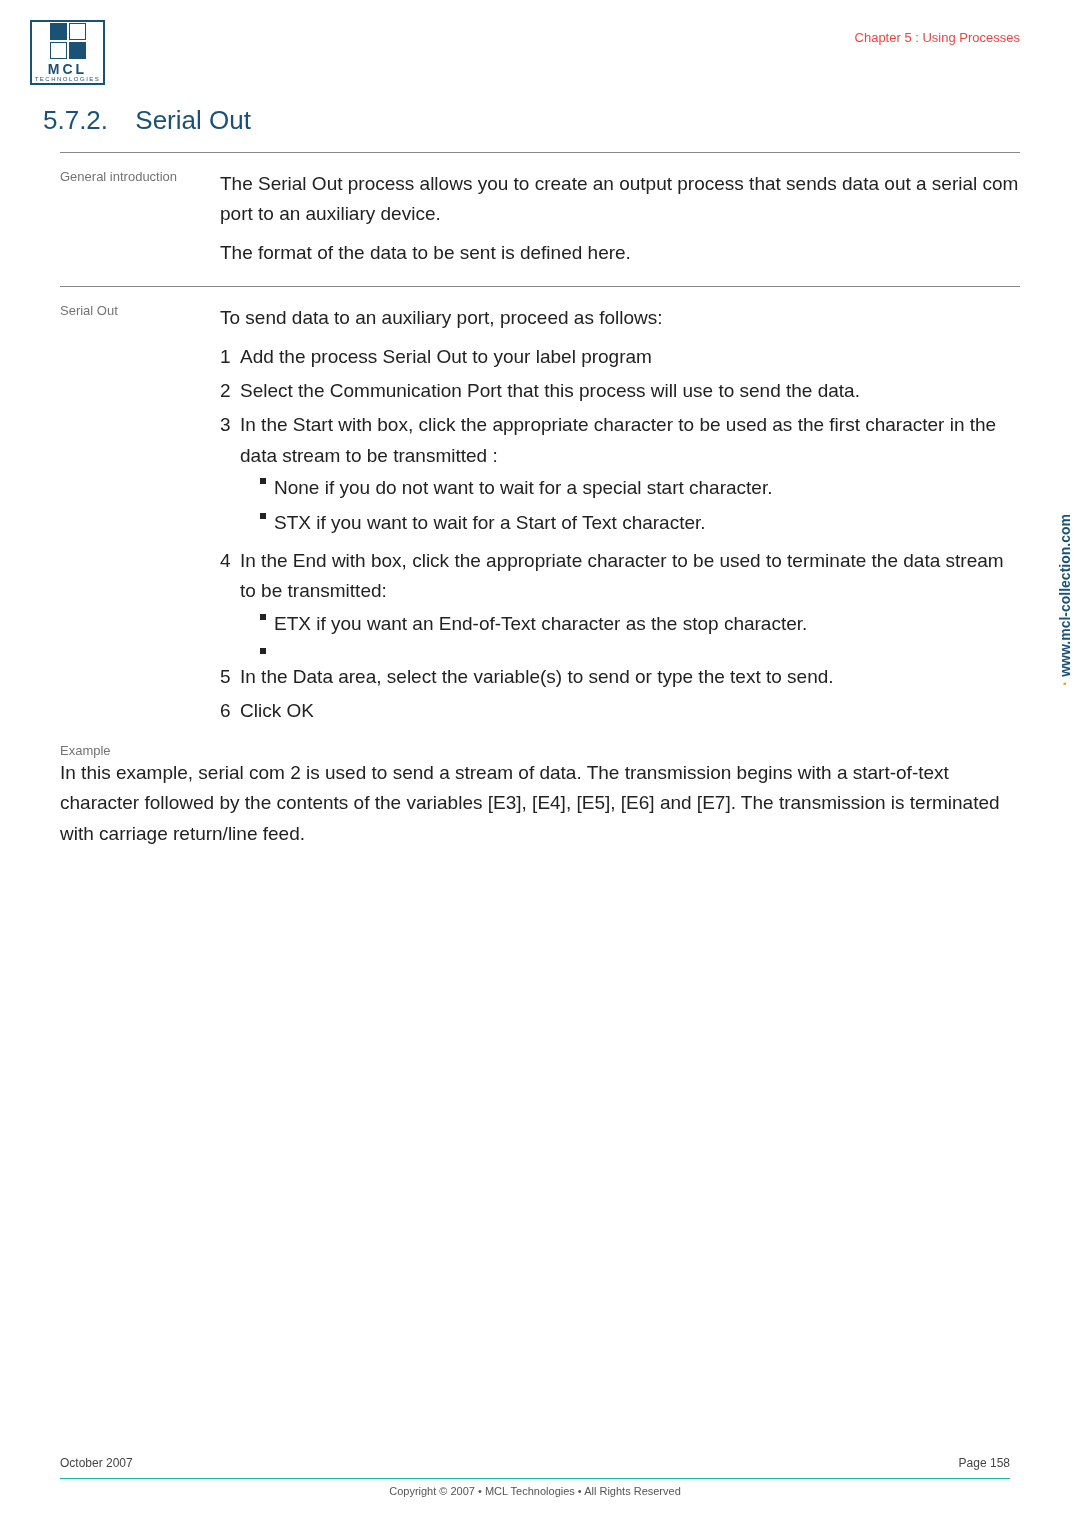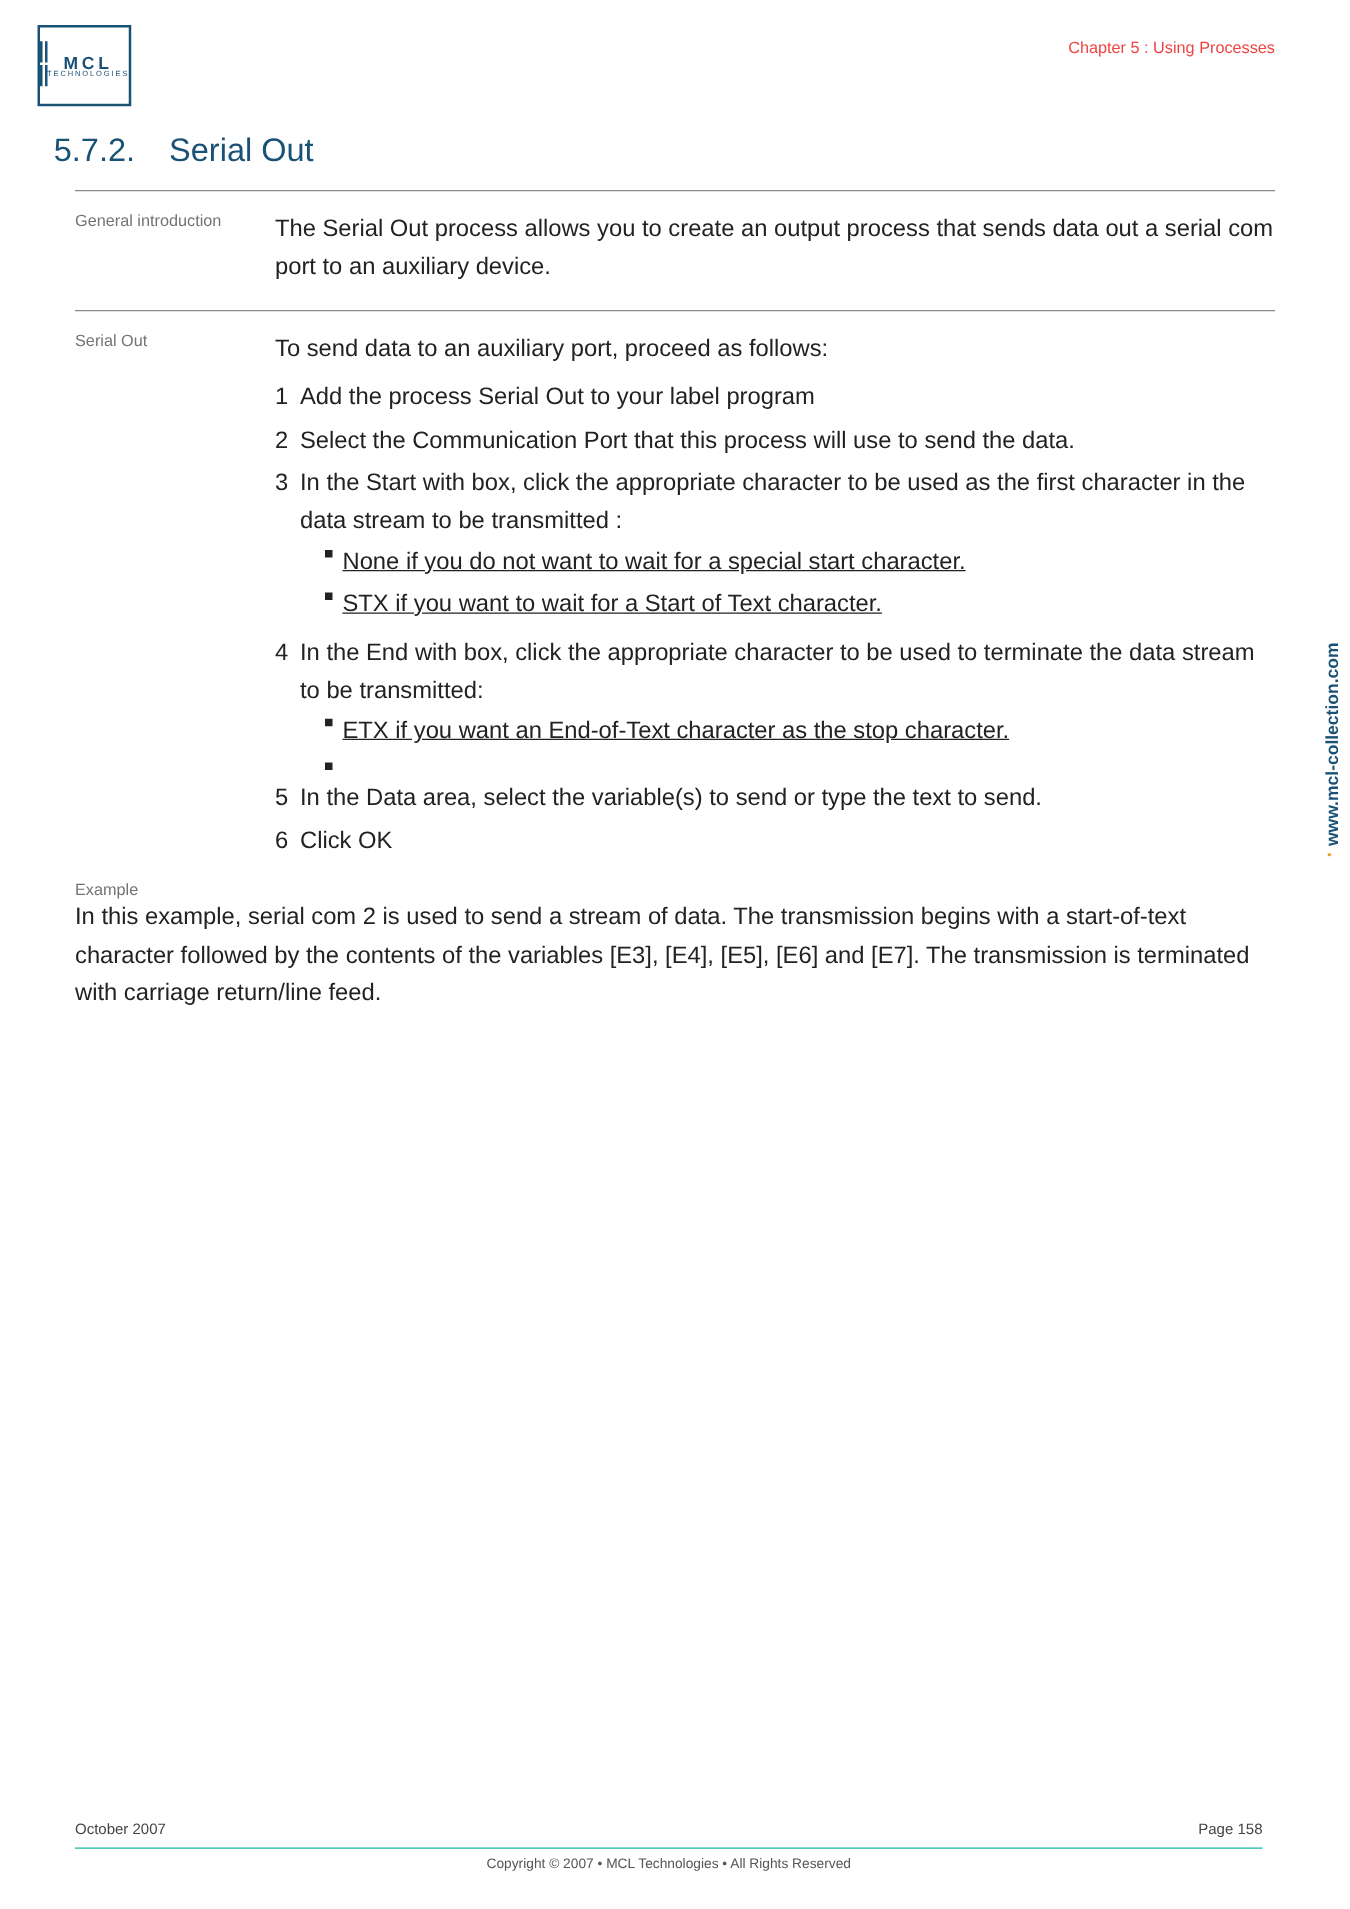--- a/index.html
+++ b/index.html
@@ -114,21 +114,20 @@
     }
 
     .row-content ol li .li-text {
       flex: 1;
     }
 
     .sub-list {
       list-style: none;
       padding-left: 20px;
       margin-top: 2px;
-      text-decoration: underline;
     }
 
     .sub-list li {
       display: flex;
       align-items: flex-start;
       margin-bottom: 2px;
       line-height: 1.6;
     }
 
     .bullet-square {
@@ -189,21 +188,21 @@
       font-size: 11px;
       color: #555;
       padding: 6px 0 0 0;
       border-top: 1px solid #14b8a6;
       margin-top: 8px;
     }
 
     
     .mcl-logo {
       display: flex;
-      flex-direction: row;
+      flex-direction: column;
       align-items: center;
       justify-content: center;
       width: 75px;
       height: 65px;
       border: 2.5px solid #1a5276;
     }
 
     .mcl-grid {
       display: grid;
       grid-template-columns: 1fr 1fr;
@@ -276,20 +275,21 @@
 
   <div class="content-area">
 
     <hr class="divider">
     <div class="content-row">
       <div class="row-label">
         <span>General introduction</span>
       </div>
       <div class="row-content">
         <p>The Serial Out process allows you to create an output process that sends data out a serial com port to an auxiliary device.</p>
+        <p>The format of the data to be sent is defined here.</p>
       </div>
     </div>
 
     <hr class="divider" style="margin-top:10px;">
     <div class="content-row">
       <div class="row-label">
         <span>Serial Out</span>
       </div>
       <div class="row-content">
         <p>To send data to an auxiliary port, proceed as follows:</p>

